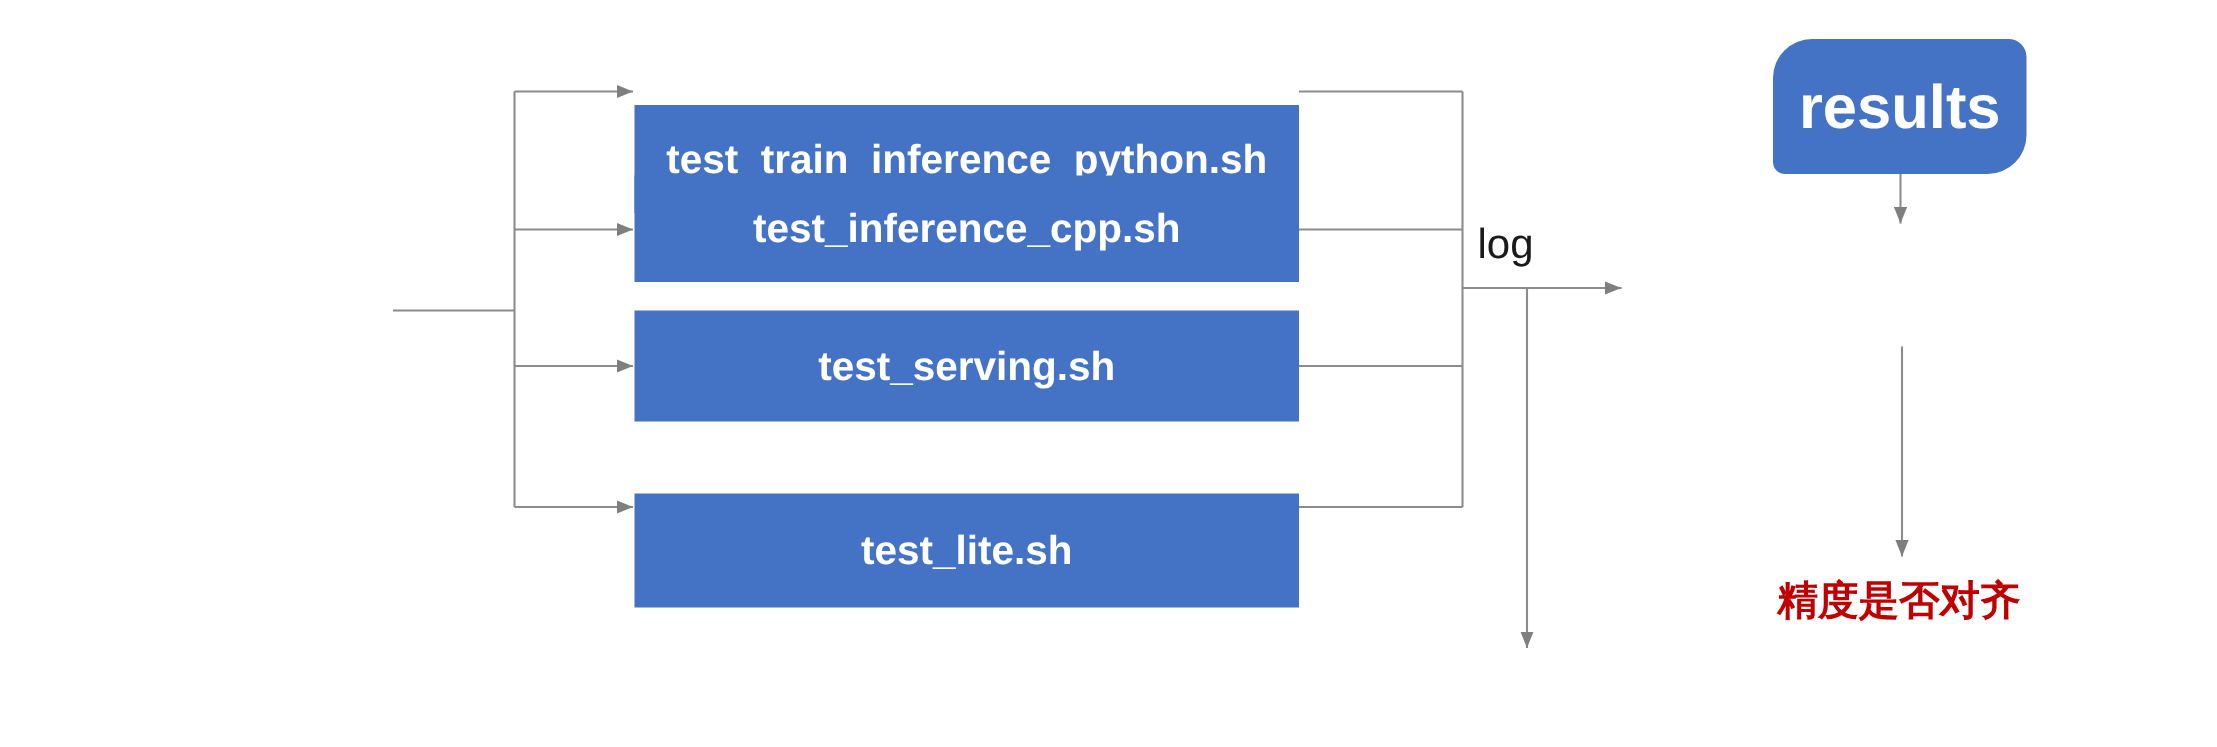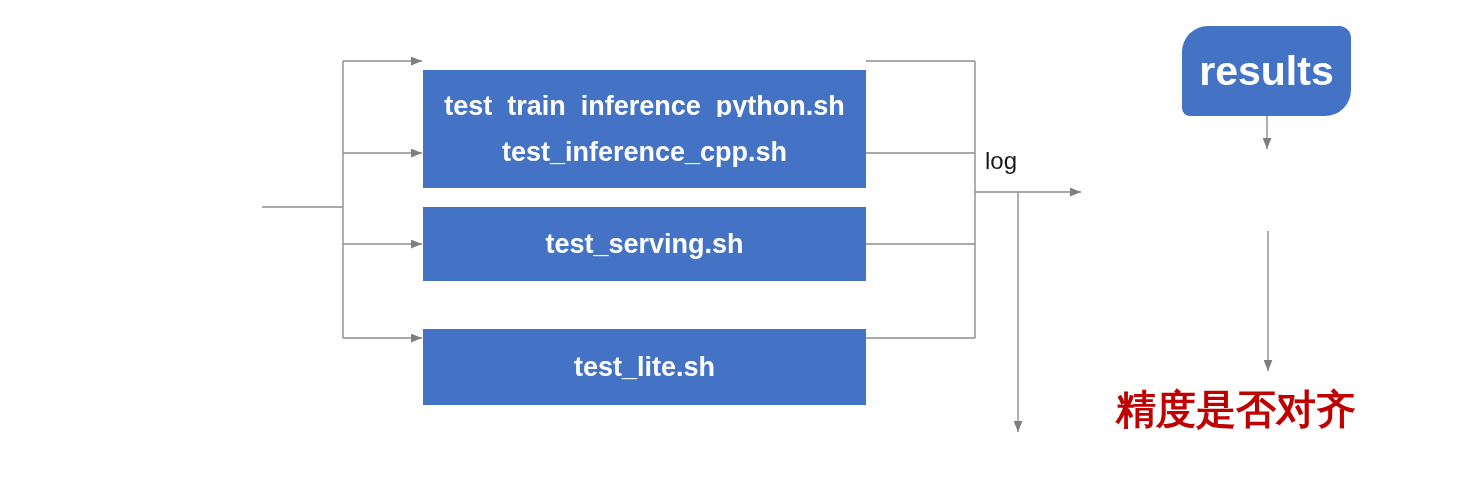--- a/index.html
+++ b/index.html
@@ -40,31 +40,32 @@
   .node-test-serving  { top: 207px; height: 74px; }
   .node-test-lite     { top: 300px; height: 76px; margin-top: 29px; }
   .node-results       { left: 1182px; top: 26px;  width: 169px; height: 90px; font-size: 41px;
                         border-radius: 26px 12px 26px 8px; }
   .node-compare       { left: 1083px; top: 153px; width: 374px; height: 78px; font-size: 32px; }
   .log-label {
     position: absolute;
     left: 985px;
     top: 147px;
     width: 62px;
-    font-size: 24px;
+    font-size: 28px;
     color: #1a1a1a;
     font-weight: normal;
     text-align: left;
   }
   .annotation {
     position: absolute;
     width: 300px;
-    font-size: 40px;
+    font-size: 27px;
     font-weight: bold;
     color: #C00000;
+    text-align: center;
   }
   .annotation-function  { left: 867px;  top: 441px; }
   .annotation-precision { left: 1116px; top: 382px; }
 </style>
 </head>
 <body>
 
 <div class="canvas">
 
   <svg class="connector-layer" width="1478" height="498" viewBox="0 0 1478 498" xmlns="http://www.w3.org/2000/svg">

